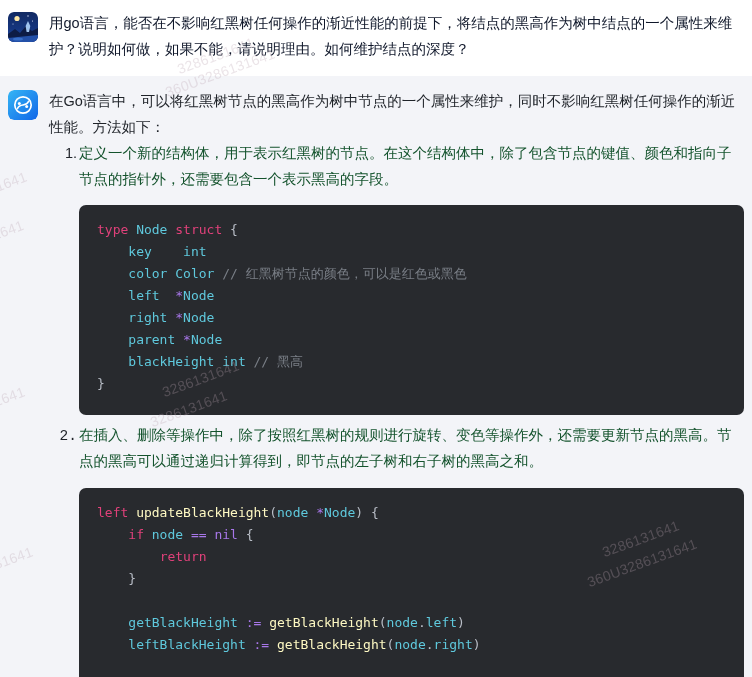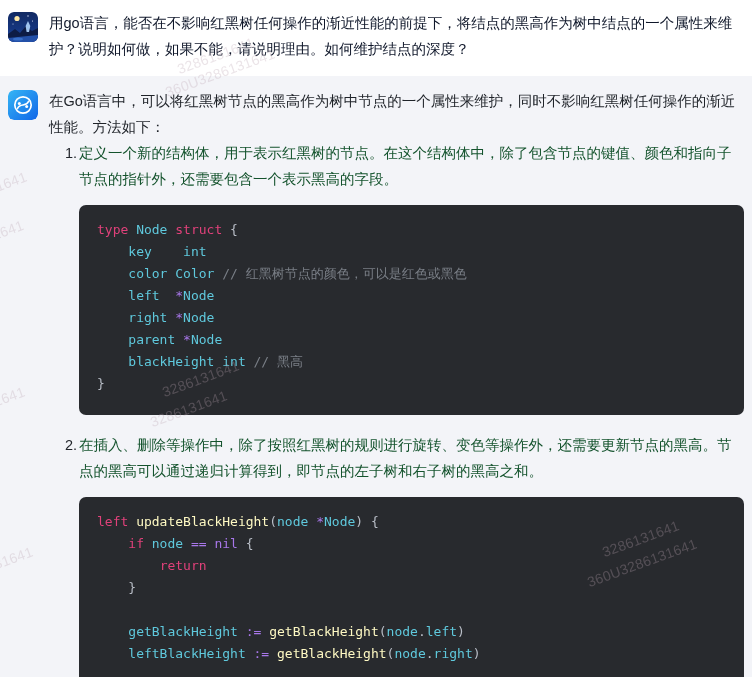--- a/index.html
+++ b/index.html
@@ -210,21 +210,21 @@
             <pre class="code"><span class="k">type</span> <span class="id">Node</span> <span class="k">struct</span> <span class="pn">{</span>
     <span class="id">key</span>    <span class="id">int</span>
     <span class="id">color</span> <span class="id">Color</span> <span class="cm">// 红黑树节点的颜色，可以是红色或黑色</span>
     <span class="id">left</span>  <span class="op">*</span><span class="id">Node</span>
     <span class="id">right</span> <span class="op">*</span><span class="id">Node</span>
     <span class="id">parent</span> <span class="op">*</span><span class="id">Node</span>
     <span class="id">blackHeight</span> <span class="id">int</span> <span class="cm">// 黑高</span>
 <span class="pn">}</span></pre>
           </div>
 
-          <li style="margin-top:17px;">
+          <li style="margin-top:8px;font-family:Liberation Mono, monospace;">
             <span class="li-text">在插入、删除等操作中，除了按照红黑树的规则进行旋转、变色等操作外，还需要更新节点的黑高。节点的黑高可以通过递归计算得到，即节点的左子树和右子树的黑高之和。</span>
           </li>
 
           <div class="code-outer">
             <pre class="code"><span class="k">left</span> <span class="fn">updateBlackHeight</span><span class="pn">(</span><span class="id">node</span> <span class="op">*</span><span class="id">Node</span><span class="pn">)</span> <span class="pn">{</span>
     <span class="k">if</span> <span class="id">node</span> <span class="op">==</span> <span class="op">nil</span> <span class="pn">{</span>
         <span class="k">return</span>
     <span class="pn">}</span>
 
     <span class="id">getBlackHeight</span> <span class="op">:=</span> <span class="fn">getBlackHeight</span><span class="pn">(</span><span class="id">node</span><span class="pn">.</span><span class="id">left</span><span class="pn">)</span>

